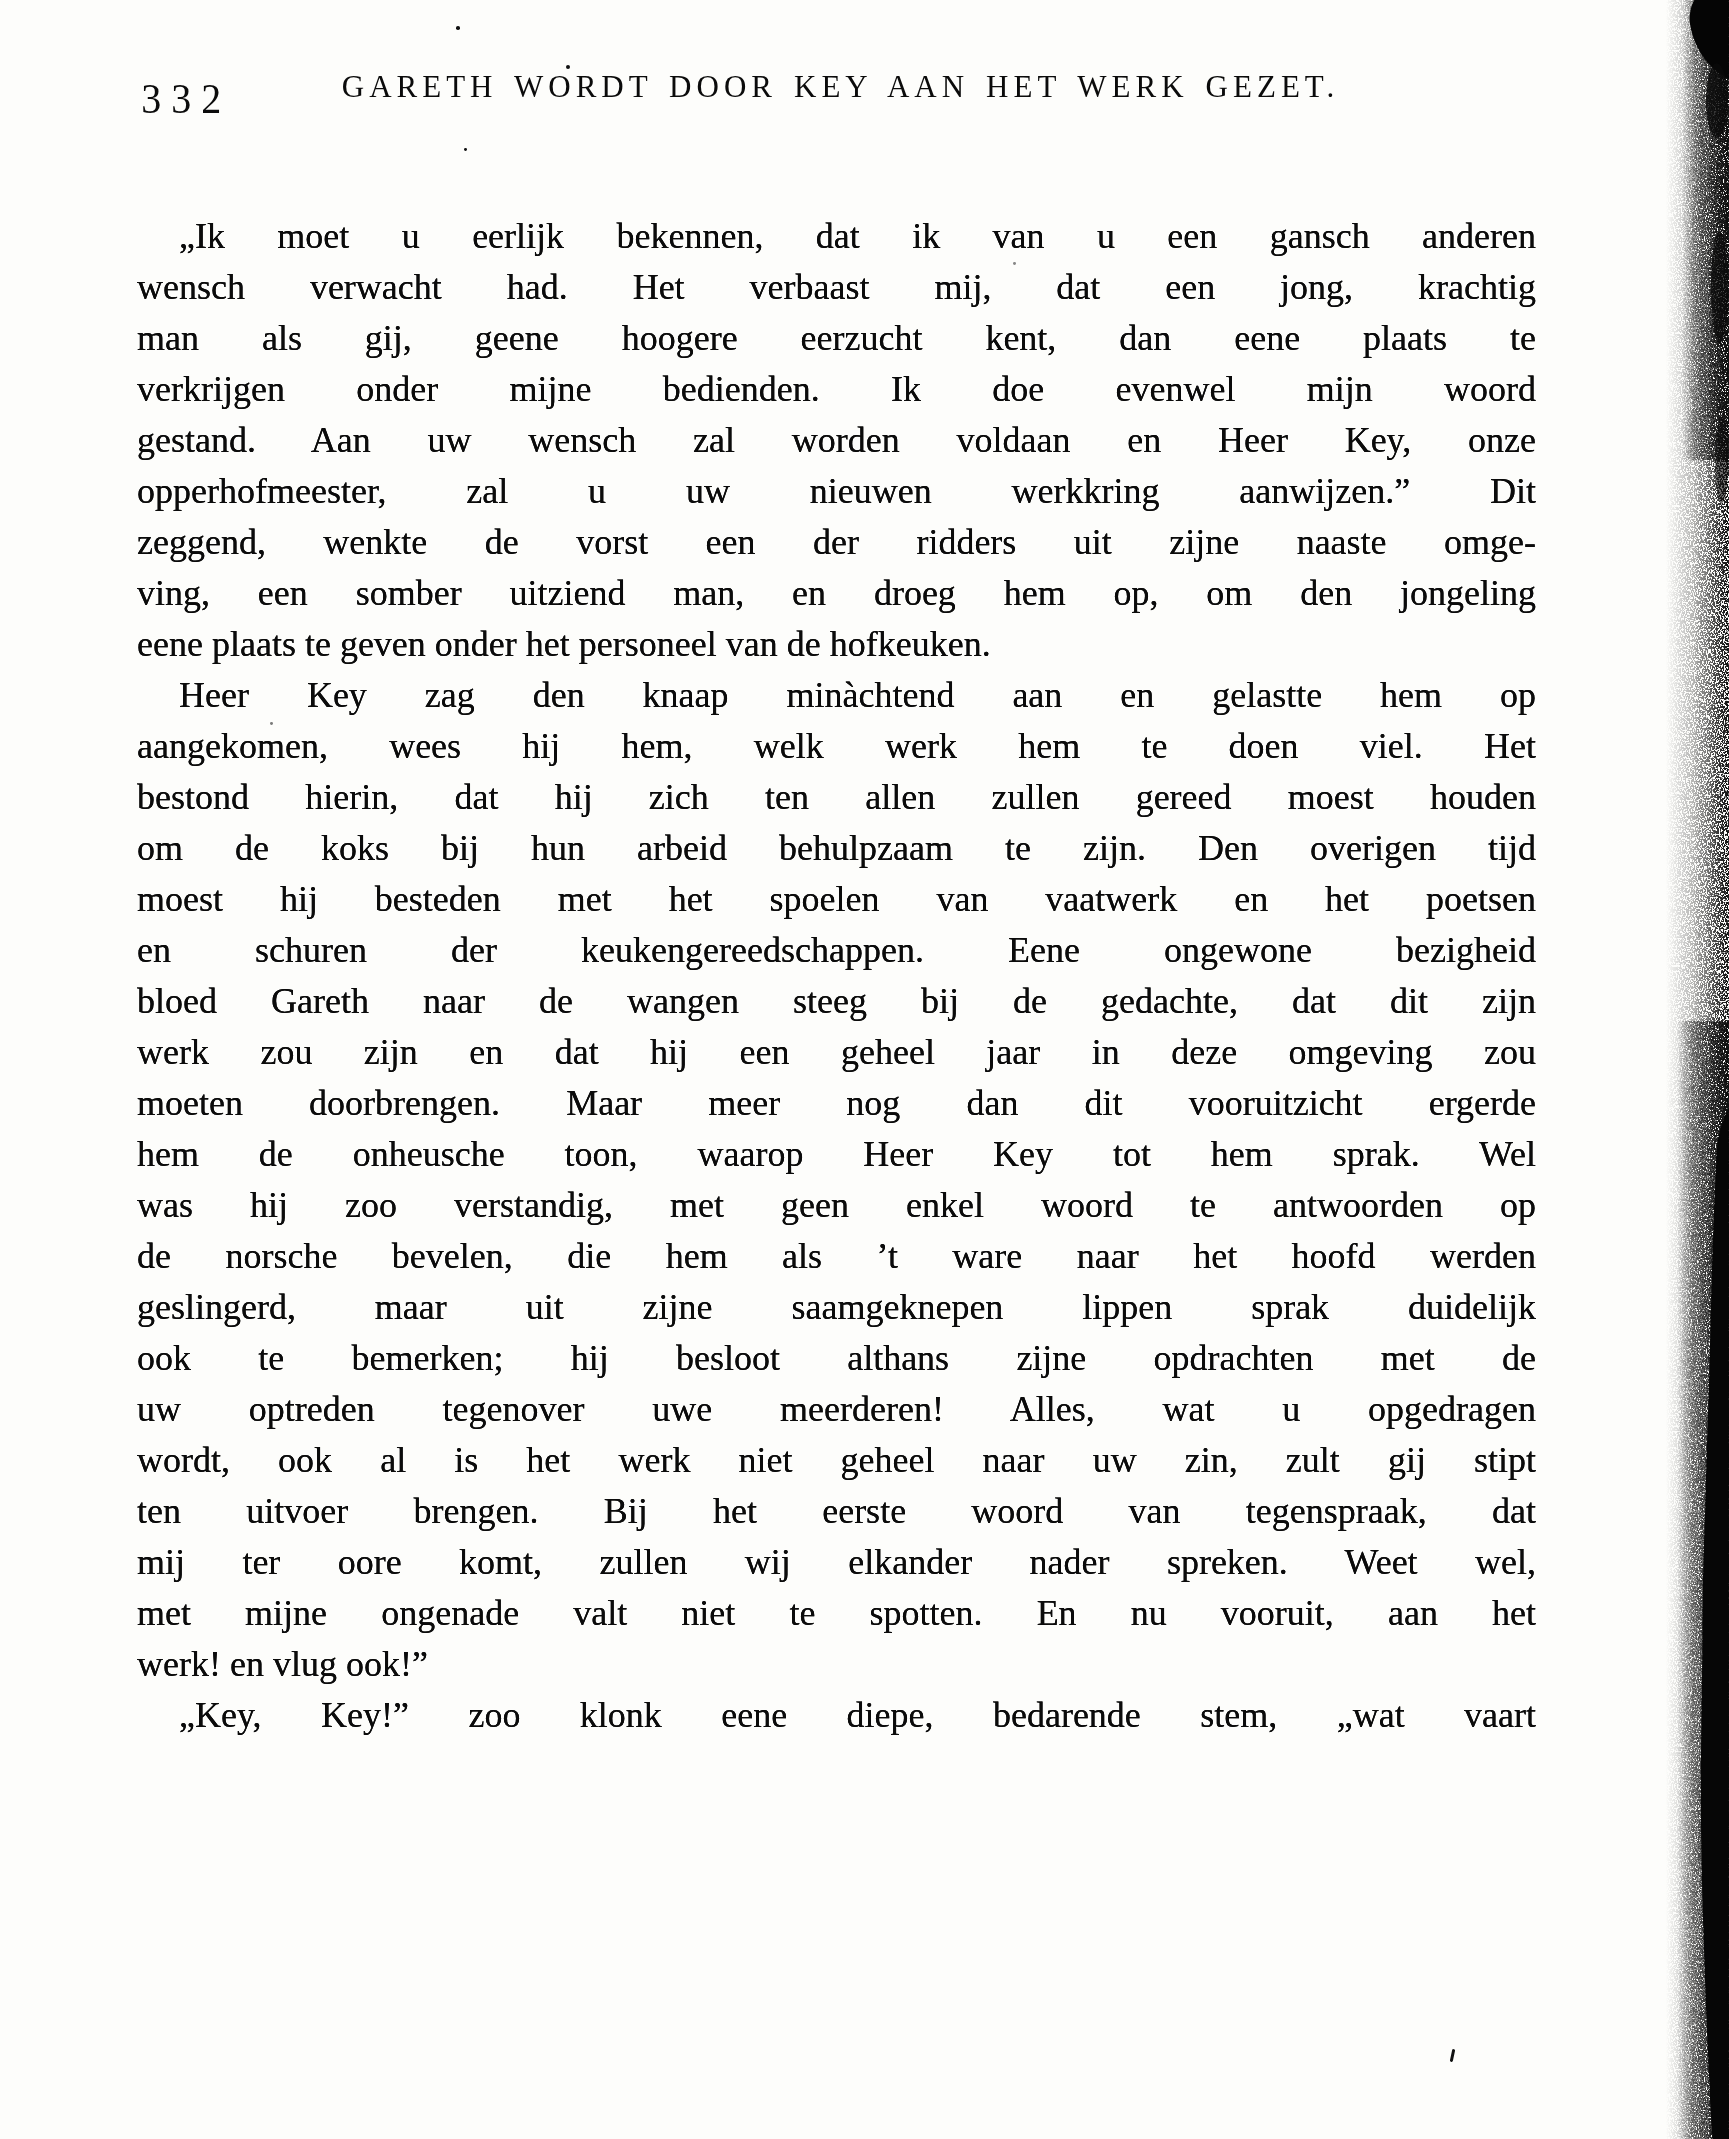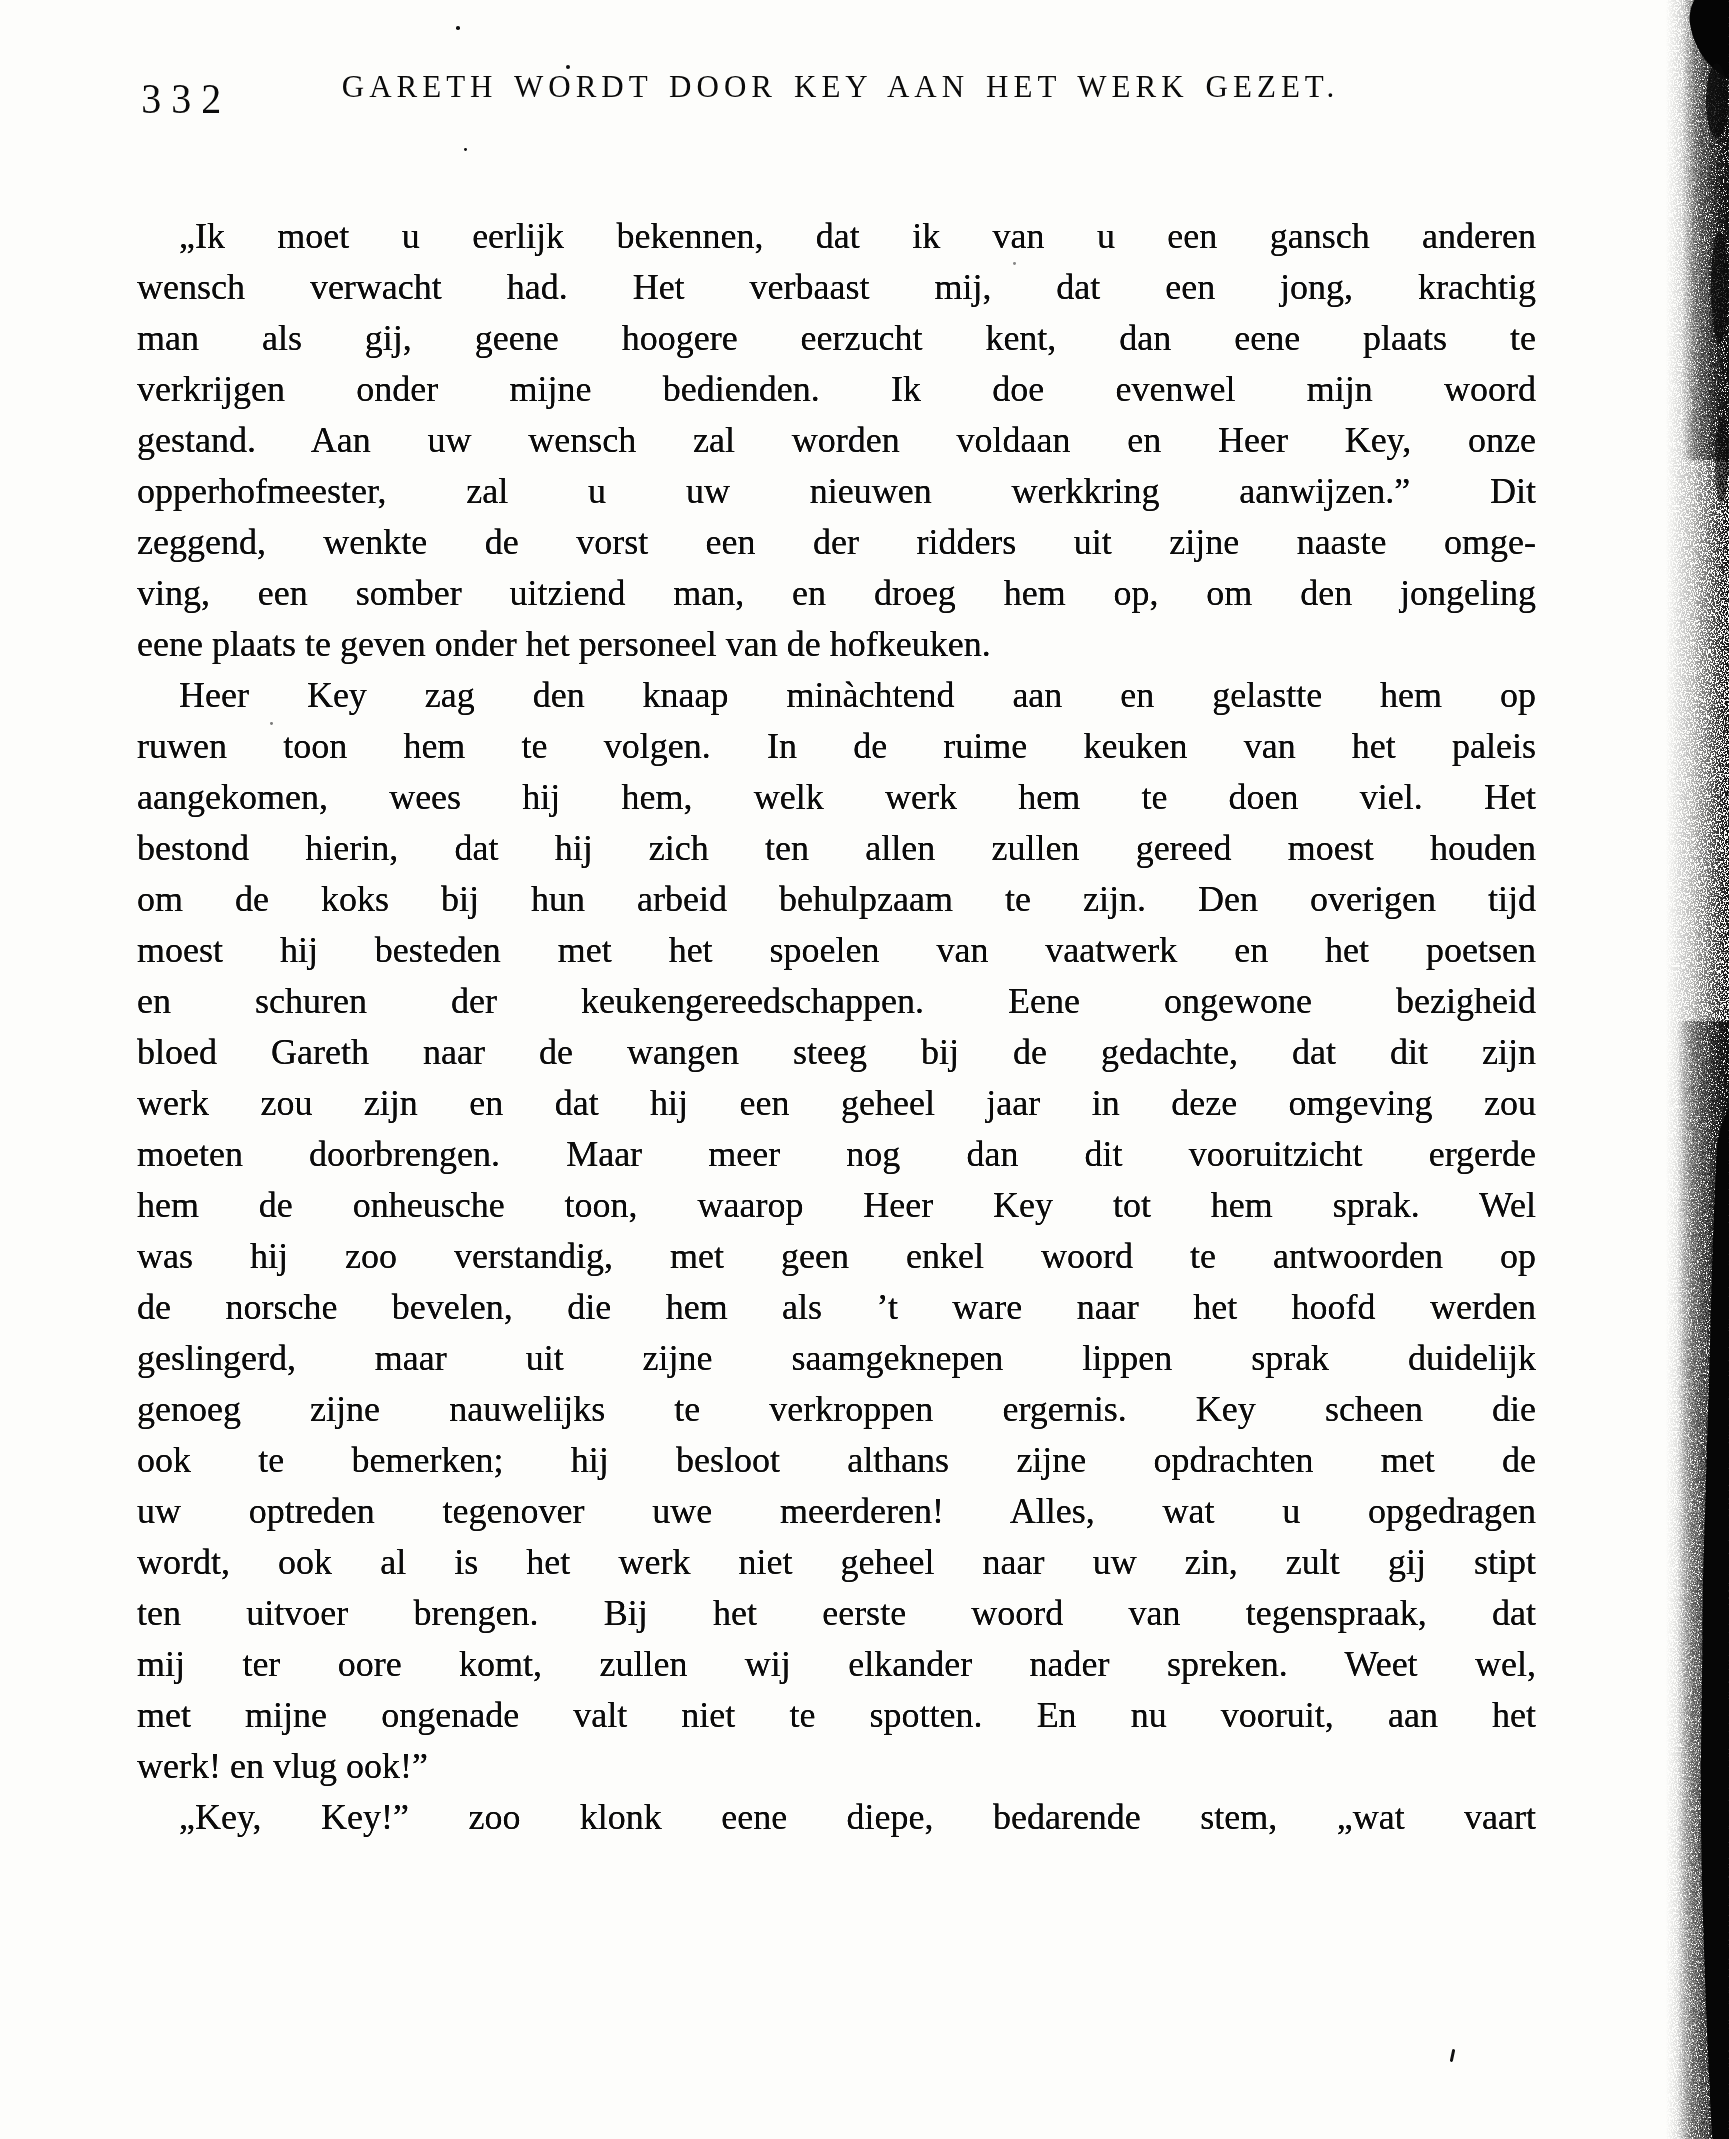--- a/index.html
+++ b/index.html
@@ -71,34 +71,32 @@
       <div class="line indent">„Ik moet u eerlijk bekennen, dat ik van u een gansch anderen</div>
       <div class="line">wensch verwacht had. Het verbaast mij, dat een jong, krachtig</div>
       <div class="line">man als gij, geene hoogere eerzucht kent, dan eene plaats te</div>
       <div class="line">verkrijgen onder mijne bedienden. Ik doe evenwel mijn woord</div>
       <div class="line">gestand. Aan uw wensch zal worden voldaan en Heer Key, onze</div>
       <div class="line">opperhofmeester, zal u uw nieuwen werkkring aanwijzen.” Dit</div>
       <div class="line">zeggend, wenkte de vorst een der ridders uit zijne naaste omge-</div>
       <div class="line">ving, een somber uitziend man, en droeg hem op, om den jongeling</div>
       <div class="line endline">eene plaats te geven onder het personeel van de hofkeuken.</div>
       <div class="line indent">Heer Key zag den knaap minàchtend aan en gelastte hem op</div>
-      <div class="line">ruwen toon hem te volgen. In de ruime keuken van het paleis</div>
       <div class="line">aangekomen, wees hij hem, welk werk hem te doen viel. Het</div>
       <div class="line">bestond hierin, dat hij zich ten allen zullen gereed moest houden</div>
       <div class="line">om de koks bij hun arbeid behulpzaam te zijn. Den overigen tijd</div>
       <div class="line">moest hij besteden met het spoelen van vaatwerk en het poetsen</div>
       <div class="line">en schuren der keukengereedschappen. Eene ongewone bezigheid</div>
       <div class="line">bloed Gareth naar de wangen steeg bij de gedachte, dat dit zijn</div>
       <div class="line">werk zou zijn en dat hij een geheel jaar in deze omgeving zou</div>
       <div class="line">moeten doorbrengen. Maar meer nog dan dit vooruitzicht ergerde</div>
       <div class="line">hem de onheusche toon, waarop Heer Key tot hem sprak. Wel</div>
       <div class="line">was hij zoo verstandig, met geen enkel woord te antwoorden op</div>
       <div class="line">de norsche bevelen, die hem als ’t ware naar het hoofd werden</div>
       <div class="line">geslingerd, maar uit zijne saamgeknepen lippen sprak duidelijk</div>
-      <div class="line">genoeg zijne nauwelijks te verkroppen ergernis. Key scheen die</div>
       <div class="line">ook te bemerken; hij besloot althans zijne opdrachten met de</div>
       <div class="line">uw optreden tegenover uwe meerderen! Alles, wat u opgedragen</div>
       <div class="line">wordt, ook al is het werk niet geheel naar uw zin, zult gij stipt</div>
       <div class="line">ten uitvoer brengen. Bij het eerste woord van tegenspraak, dat</div>
       <div class="line">mij ter oore komt, zullen wij elkander nader spreken. Weet wel,</div>
       <div class="line">met mijne ongenade valt niet te spotten. En nu vooruit, aan het</div>
       <div class="line endline">werk! en vlug ook!”</div>
       <div class="line indent">„Key, Key!” zoo klonk eene diepe, bedarende stem, „wat vaart</div>
     </div>
 

